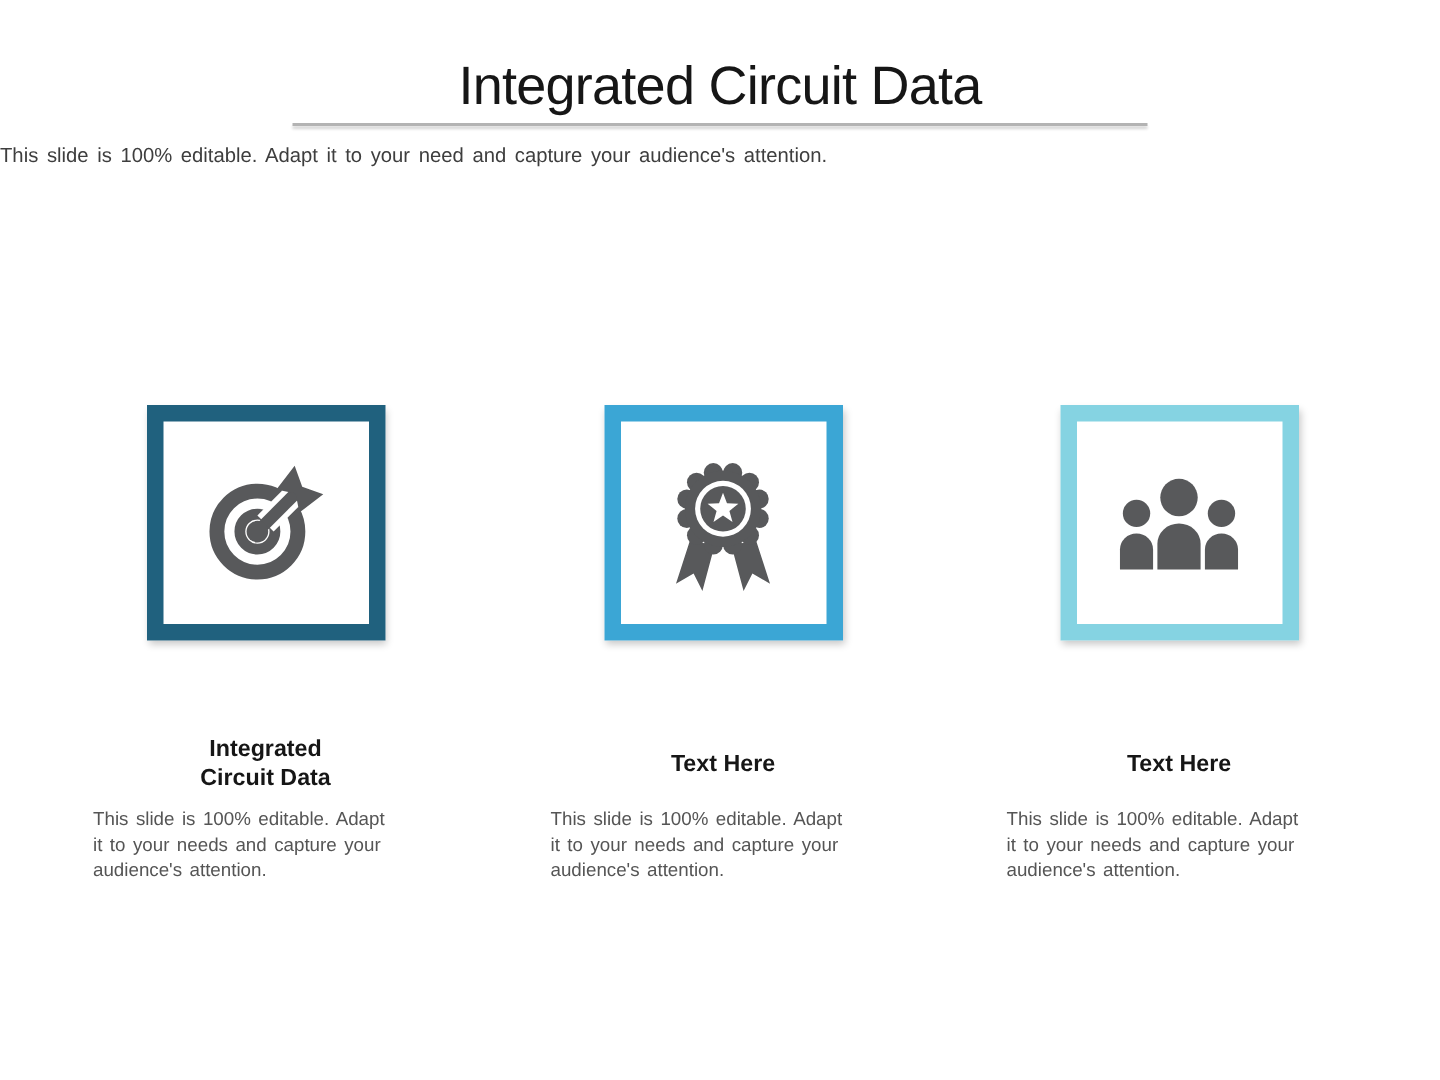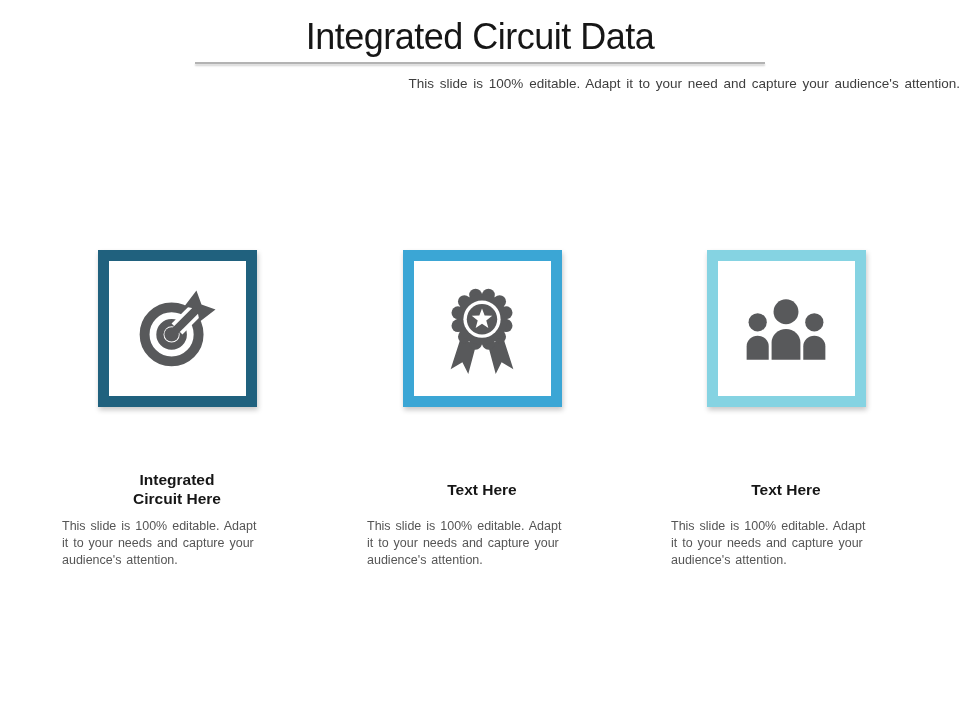--- a/index.html
+++ b/index.html
@@ -3,38 +3,38 @@
 <meta charset="utf-8">
 <style>
   html, body { margin: 0; padding: 0; }
   body {
     width: 960px; height: 720px;
     background: #ffffff;
     font-family: "Liberation Sans", sans-serif;
     position: relative;
     overflow: hidden;
   }
-  .slide { position: absolute; inset: 0; }
+  .slide { position: absolute; inset: 0; margin-top: 20px; }
 
   .title {
     position: absolute; top: 16px; left: 0; width: 100%;
     margin: 0;
     text-align: center;
     font-size: 36px; font-weight: 400; letter-spacing: -0.5px;
     color: var(--title-color, #161616);
   }
   .divider {
     position: absolute; top: 62px; left: 195px; width: 570px; height: 2px;
     background: #b3b3b3;
     box-shadow: 0 2px 2px rgba(0,0,0,0.18);
   }
   .subtitle {
     position: absolute; top: 76px; left: 0; width: 100%;
     margin: 0;
-    text-align: right;
+    text-align: left;
     font-size: 13.5px; word-spacing: 2px;
     color: var(--subtitle-color, #3e3e3e);
   }
 
   .col {
     position: absolute; top: 250px; width: 230px;
     display: block;
   }
   .col-0 { left: 62px; }
   .col-1 { left: 367px; }
@@ -88,21 +88,21 @@
       <svg width="90" height="90" viewBox="0 0 100 100">
         <circle class="icon-stroke" cx="44" cy="56" r="30" stroke-width="11"></circle>
         <circle class="icon-stroke" cx="44" cy="56" r="13" stroke-width="8"></circle>
         <line class="white-stroke" x1="50" y1="50" x2="93" y2="7" stroke-width="17"></line>
         <line class="icon-stroke" x1="44" y1="56" x2="76" y2="24" stroke-width="9"></line>
         <circle class="icon-fill" cx="44" cy="56" r="8"></circle>
         <polygon class="icon-fill" points="58.1,24.9 71.6,7.2 77.2,22.8 92.8,28.4 75.1,41.9 72.3,27.7"></polygon>
       </svg>
     </div>
     <div class="heading">Integrated
-Circuit Here</div>
+Circuit Data</div>
     <div class="body-text">This slide is 100% editable. Adapt
 it to your needs and capture your
 audience's attention.</div>
   </div>
 
   <div class="col col-1">
     <div class="frame frame-1">
       <svg width="98" height="98" viewBox="0 0 100 100">
         <polygon class="icon-fill" points="28,60 44,66 36,96 30,84 18,91"></polygon>
         <polygon class="icon-fill" points="72,60 56,66 64,96 70,84 82,91"></polygon>

